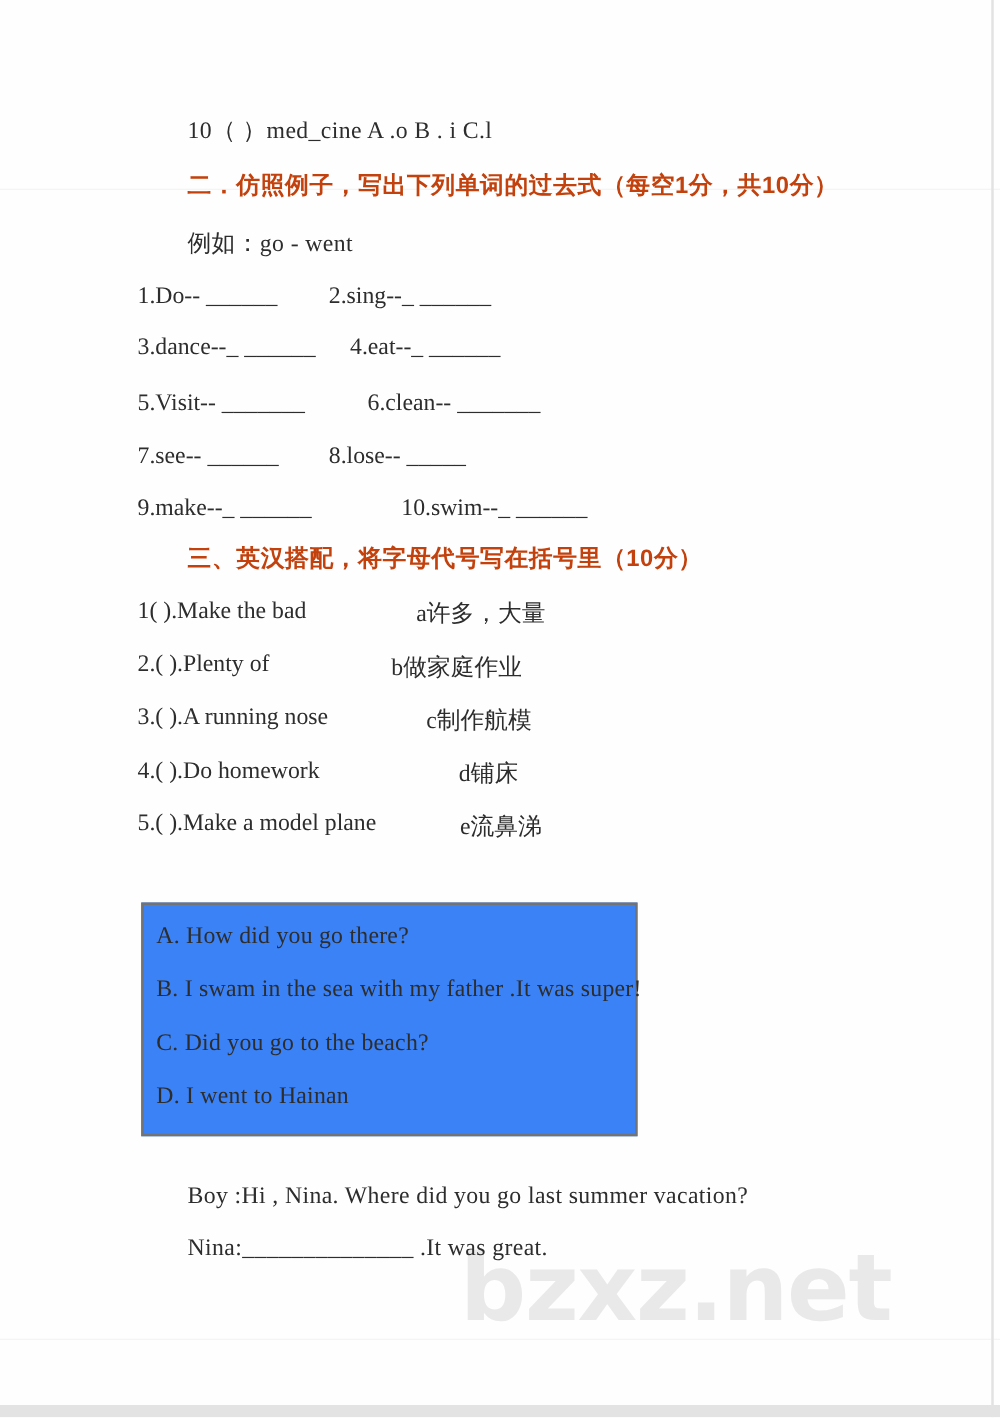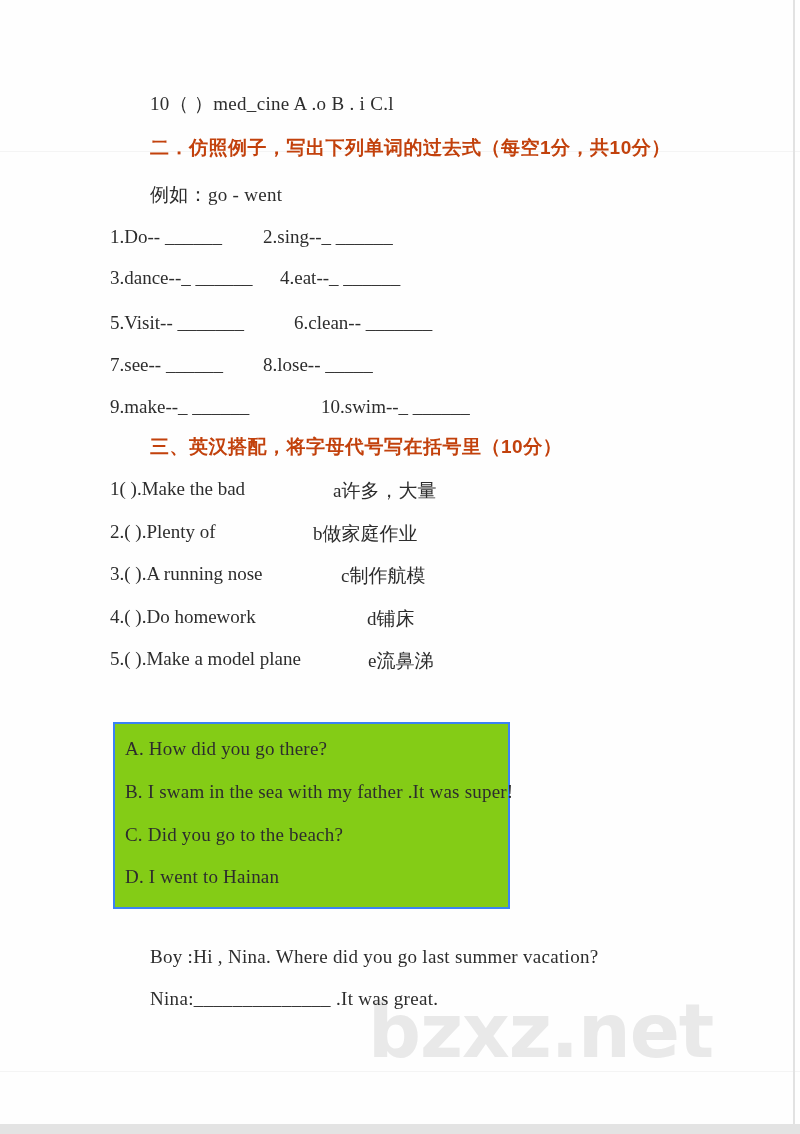--- a/index.html
+++ b/index.html
@@ -43,23 +43,23 @@
   .m-off-2 .col2 { left: 203px; }
   .m-off-3 .col2 { left: 231px; }
   .m-off-4 .col2 { left: 233px; margin-left: 24px; }
   .m-off-5 .col2 { left: 258px; }
   .choice-box {
     position: absolute;
     left: 113px;
     top: 722px;
     width: 397px;
     height: 187px;
-    border: 2px solid #3b82f6;
+    border: 2px solid #737373;
     box-sizing: border-box;
-    background: #84cc16;
+    background: #3b82f6;
   }
   .choice-box .opt {
     position: absolute;
     left: 10px;
     font-size: 19px;
     white-space: nowrap;
     letter-spacing: 0.2px;
   }
   .opt-a { top: 14px; }
   .opt-b { top: 57px; }

